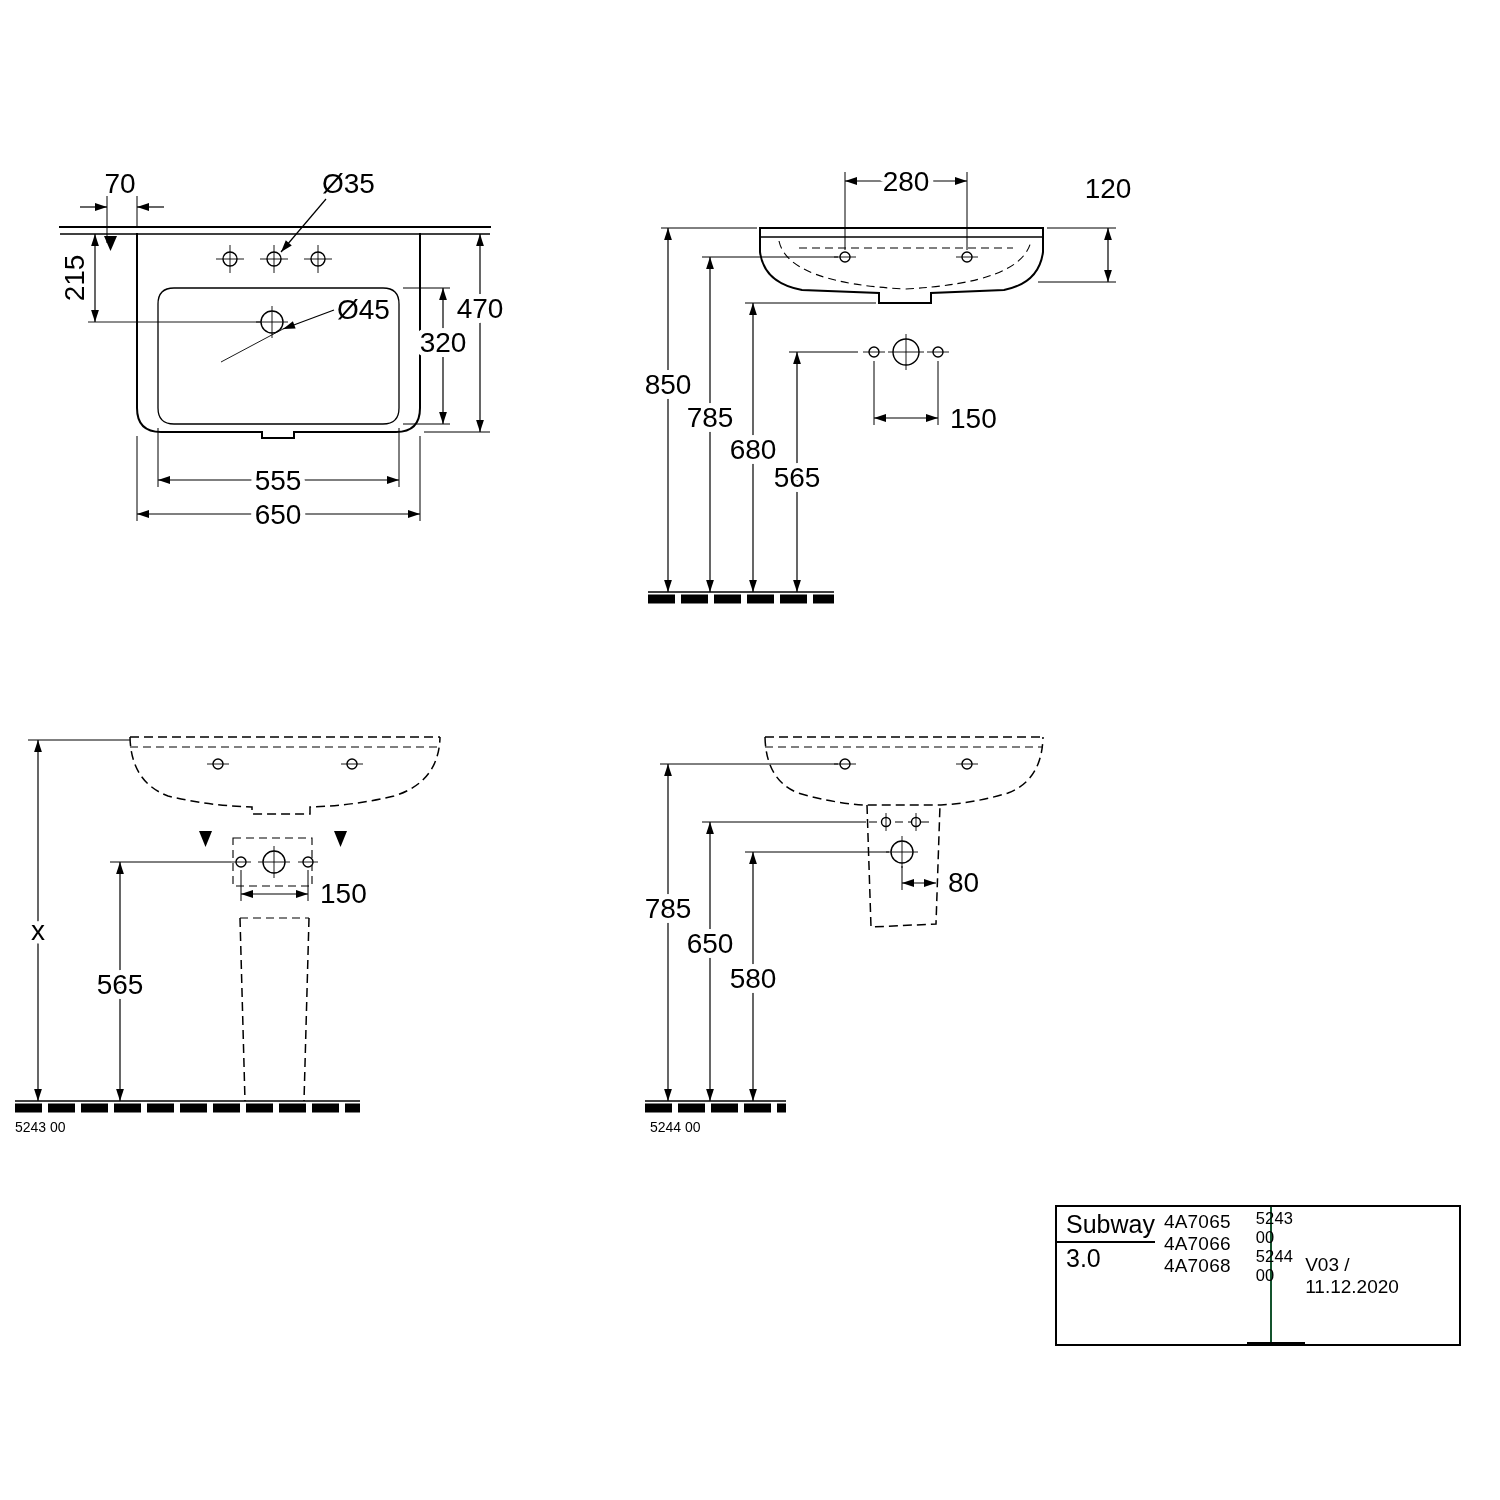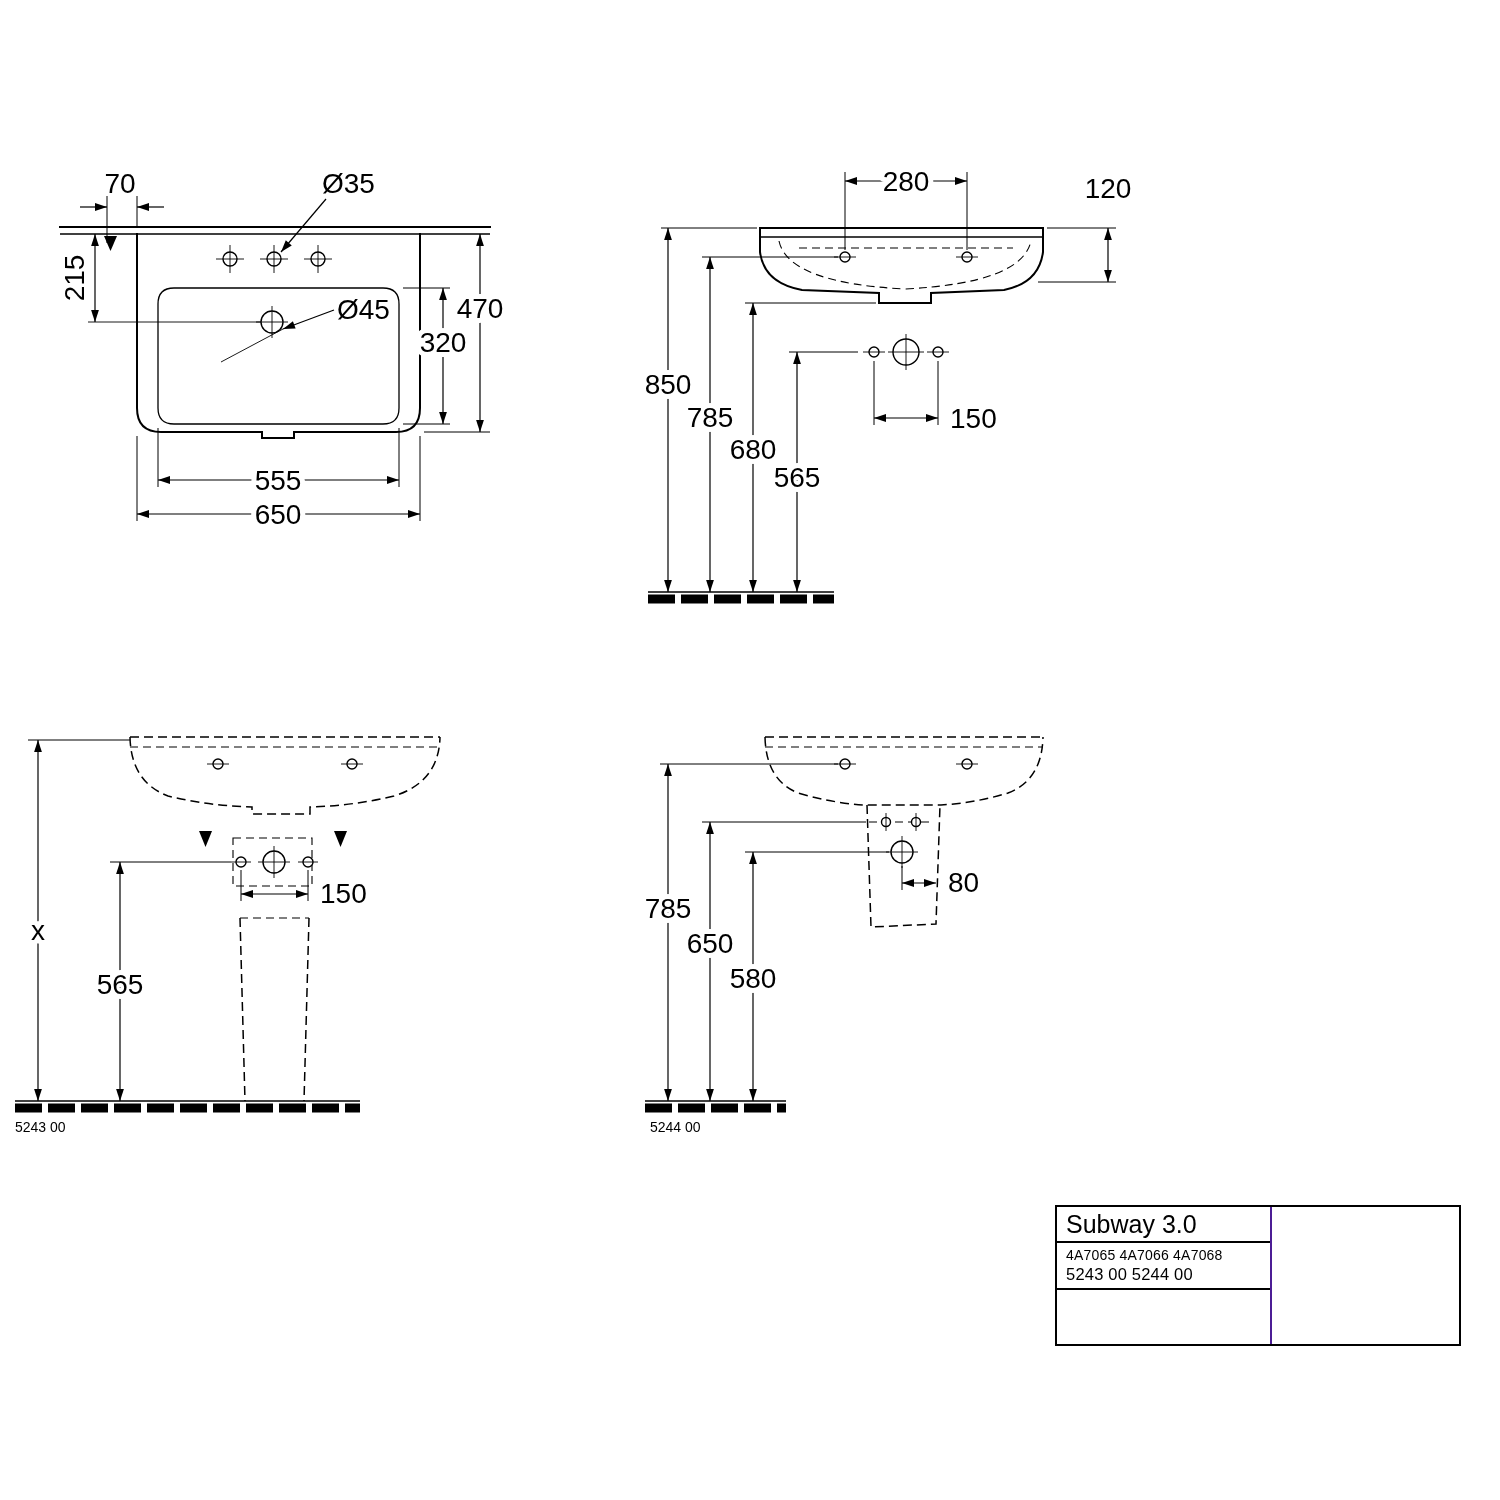--- a/index.html
+++ b/index.html
@@ -14,23 +14,23 @@
   .dim{stroke:#000;stroke-width:1.2;fill:none}
   .ctr{stroke:#000;stroke-width:0.9;fill:none}
   .hole{stroke:#000;stroke-width:1.4;fill:#fff}
   .floor{stroke:#000;stroke-width:9;stroke-dasharray:27 6;fill:none}
   .lbl{font-size:28px;text-anchor:middle}
   .lbls{font-size:28px;text-anchor:start}
   .halo{paint-order:stroke;stroke:#fff;stroke-width:10px;stroke-linejoin:round}
   .tiny{font-size:14px;text-anchor:start}
 
   .titleblock{position:absolute;left:1055px;top:1205px;width:406px;height:141px;border:2.5px solid #000;box-sizing:border-box;display:flex;background:#fff}
-  .tb-left{width:215px;border-right:2px solid #4c1d95;box-sizing:border-box;display:flex;flex-direction:column}
+  .tb-left{width:215px;border-right:2px solid #14532d;box-sizing:border-box;display:flex;flex-direction:row}
   .tb-product{height:34px;line-height:34px;padding-left:9px;font-size:25px;border-bottom:2px solid #000}
-  .tb-articles{font-size:14px;padding:4px 16px 0 9px;letter-spacing:0.2px}
+  .tb-articles{font-size:19px;padding:4px 16px 0 9px;letter-spacing:0.2px}
   .tb-parts{font-size:16.5px;padding:2px 12px 4px 9px;border-bottom:2px solid #000;letter-spacing:0.2px}
   .tb-version{flex:1;display:flex;align-items:center;justify-content:center;font-size:19px}
   .tb-right{flex:1;display:flex;flex-direction:column;align-items:center;justify-content:center;padding-top:2px}
   .tb-brand{font-family:"Liberation Serif",serif;font-size:20px;letter-spacing:0.5px;margin-top:3px}
   .tb-year{font-family:"Liberation Serif",serif;font-size:12px;letter-spacing:5px;margin-top:3px;padding-left:5px}
 </style>
 </head>
 <body>
 
 <div id="canvas">
@@ -307,16 +307,17 @@
     </g>
     <text class="tiny" x="650" y="1132">5244 00</text>
   </g>
 </svg>
 
 <div class="titleblock">
   <div class="tb-left">
     <div class="tb-product">Subway 3.0</div>
     <div class="tb-articles">4A7065 4A7066 4A7068</div>
     <div class="tb-parts">5243 00 5244 00</div>
+    <div class="tb-version">V03 / 11.12.2020</div>
   </div>
 </div>
 
 </div>
 
 </body></html>

